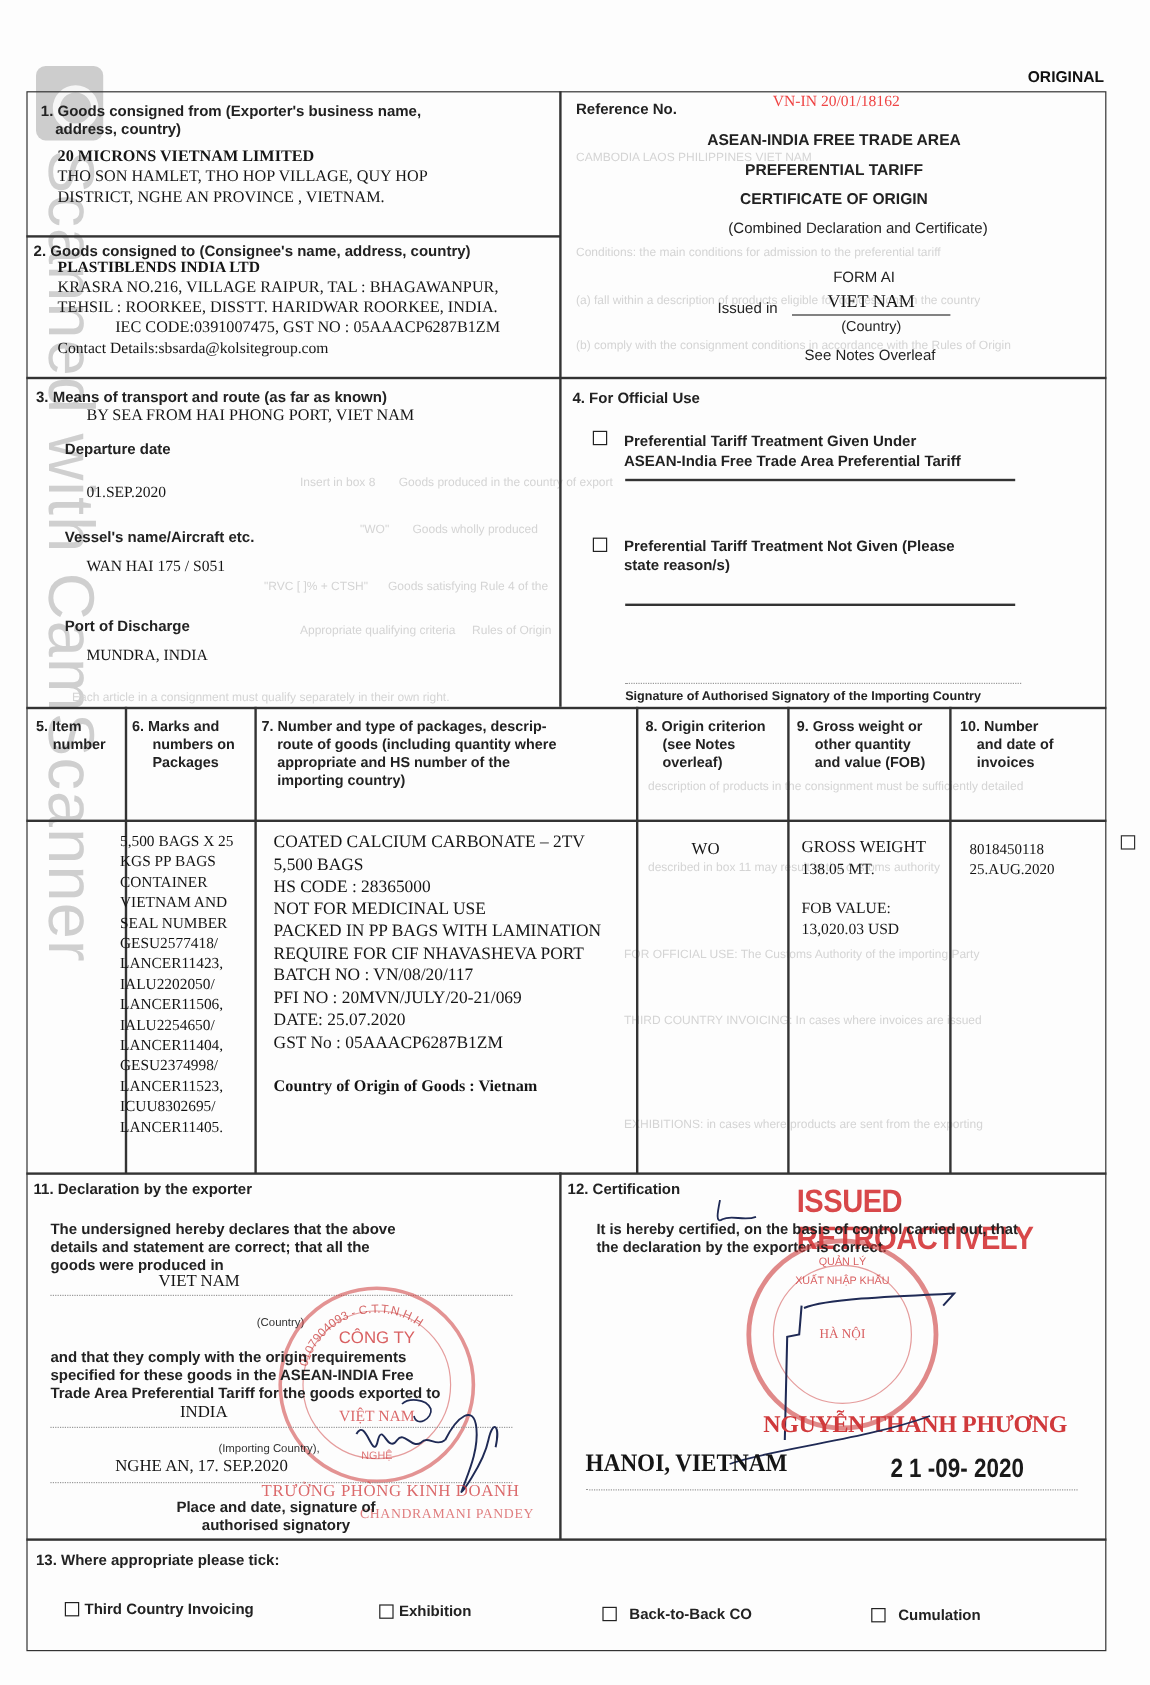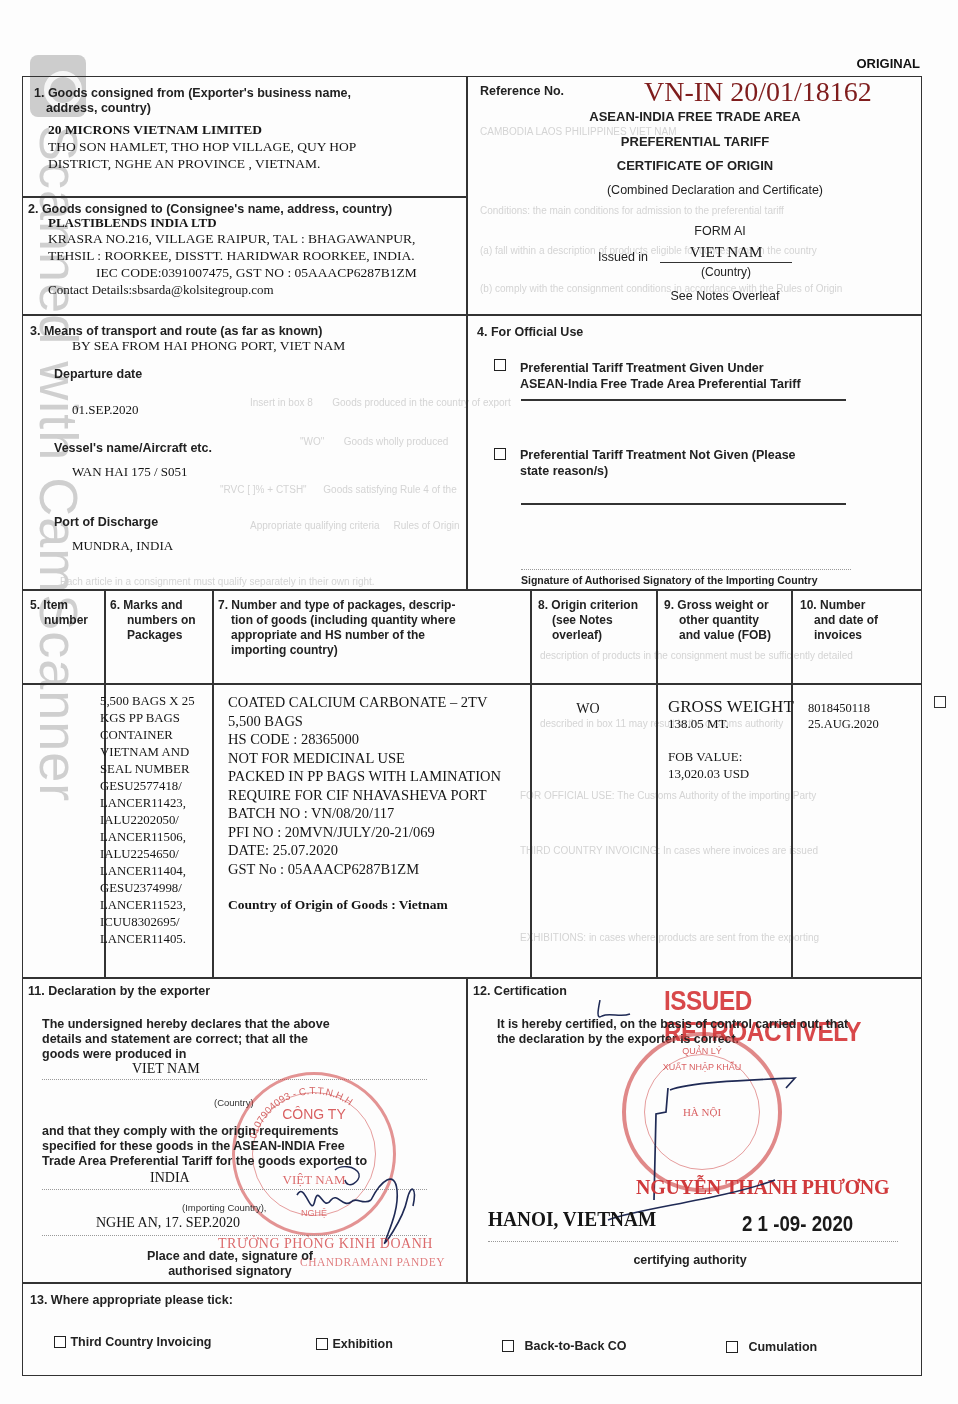--- a/index.html
+++ b/index.html
@@ -18,21 +18,21 @@
 
   .original { position: absolute; right: 38px; top: 56px; font-weight: bold; font-size: 13px; color: #111; }
 
   
   .frame { position: absolute; left: 22px; top: 76px; width: 900px; height: 1300px; border: 1.5px solid #333; }
   .hline { position: absolute; height: 1.5px; background: #333; }
   .vline { position: absolute; width: 1.5px; background: #333; }
 
   .center { text-align: center; }
   .title-l { font-weight: bold; font-size: 13px; color: #222; }
-  .ref-no { font-family: "Liberation Serif", serif; font-size: 28px; color: #7f1d1d; }
+  .ref-no { font-family: "Liberation Serif", serif; font-size: 13px; color: #ef4444; }
   .checkbox { display: inline-block; width: 12px; height: 12px; border: 1.6px solid #222; background: #fff; vertical-align: middle; }
   .ul { position: absolute; height: 1.5px; background: #333; }
   .dotted { position: absolute; height: 1px; border-top: 1px dotted #999; }
 
   
   .ghost { position: absolute; font-size: 10px; color: #d4d4d4; white-space: nowrap; }
 
   .stamp { position: absolute; border-radius: 50%; border: 3px solid rgba(205,60,60,.55); }
   .stamp-inner { position: absolute; border-radius: 50%; border: 1.5px solid rgba(205,60,60,.5); }
   .red { color: #d0393b; }
@@ -142,21 +142,21 @@
     <div>5. Item</div>
       <div style="padding-left:14px;">number</div>
   </div>
   <div class="abs label" style="left:110px;top:598px;font-size:12px;">
     <div>6. Marks and</div>
       <div style="padding-left:17px;">numbers on</div>
       <div style="padding-left:17px;">Packages</div>
   </div>
   <div class="abs label" style="left:218px;top:598px;font-size:12px;">
     <div>7. Number and type of packages, descrip-</div>
-      <div style="padding-left:13px;">tion of  goods (including quantity where</div>
+      <div style="padding-left:13px;">route of  goods (including quantity where</div>
       <div style="padding-left:13px;">appropriate and HS number of the</div>
       <div style="padding-left:13px;">importing  country)</div>
   </div>
   <div class="abs label" style="left:538px;top:598px;font-size:12px;">
     <div>8. Origin criterion</div>
       <div style="padding-left:14px;">(see Notes</div>
       <div style="padding-left:14px;">overleaf)</div>
   </div>
   <div class="abs label" style="left:664px;top:598px;font-size:12px;">
     <div>9. Gross weight or</div>
@@ -193,21 +193,21 @@
       <div>NOT FOR MEDICINAL USE</div>
       <div>PACKED IN PP BAGS WITH LAMINATION</div>
       <div>REQUIRE FOR CIF NHAVASHEVA PORT</div>
       <div>BATCH NO : VN/08/20/117</div>
       <div>PFI NO : 20MVN/JULY/20-21/069</div>
       <div>DATE:  25.07.2020</div>
       <div>GST No :  05AAACP6287B1ZM</div>
   </div>
   <div class="abs val" style="left:228px;top:897px;font-size:13.5px;font-weight:bold;">Country of Origin of Goods : Vietnam</div>
   <div class="abs val center" style="left:532px;top:701px;width:112px;font-size:14px;">WO</div>
-  <div class="abs val" style="left:668px;top:699px;font-size:17px;">GROSS WEIGHT</div>
+  <div class="abs val" style="left:668px;top:699px;font-size:14px;">GROSS WEIGHT</div>
   <div class="abs val" style="left:668px;top:716px;font-size:13px;">138.05  MT.</div>
   <div class="abs val" style="left:668px;top:749px;font-size:13px;">FOB VALUE:</div>
   <div class="abs val" style="left:668px;top:766px;font-size:13px;">13,020.03 USD</div>
   <div class="abs val" style="left:808px;top:700px;font-size:12.5px;">8018450118</div>
   <div class="abs val" style="left:808px;top:716px;font-size:12.5px;">25.AUG.2020</div>
 </section>
 
 <div class="small-check"></div>
 
 <section>
@@ -279,21 +279,20 @@
   </svg>
 
   <div class="abs red" style="left:636px;top:1176px;font-family:'Liberation Serif',serif;font-weight:bold;font-size:20px;letter-spacing:-.3px;">NGUYỄN THANH PHƯƠNG</div>
   <svg class="sig" style="left:600px;top:1170px;" width="180" height="60">
     <path d="M 8 50 C 40 38, 120 30, 175 10" stroke="#1f2a55" stroke-width="1.5" fill="none"></path>
   </svg>
   <div class="abs val" style="left:488px;top:1211px;font-size:21px;font-weight:bold;transform:scaleX(.92);transform-origin:0 0;">HANOI, VIETNAM</div>
   <div class="abs" style="left:742px;top:1211px;font-size:22px;font-weight:bold;font-family:'Liberation Sans',sans-serif;transform:scaleX(.85);transform-origin:0 0;color:#1a1a1a;">2 1 -09- 2020</div>
   <div class="dotted" style="left:488px;top:1241px;width:410px;"></div>
   <div class="abs label center" style="left:500px;top:1253px;width:380px;">
-      <div>certifying authority</div>
   </div>
 </section>
 
 <section>
   <div class="abs label" style="left:30px;top:1293px;">13. Where appropriate please tick:</div>
   <div class="abs" style="left:54px;top:1332px;">
     <span class="checkbox"></span>
     <span class="label">Third Country Invoicing</span>
   </div>
   <div class="abs" style="left:316px;top:1334px;">

